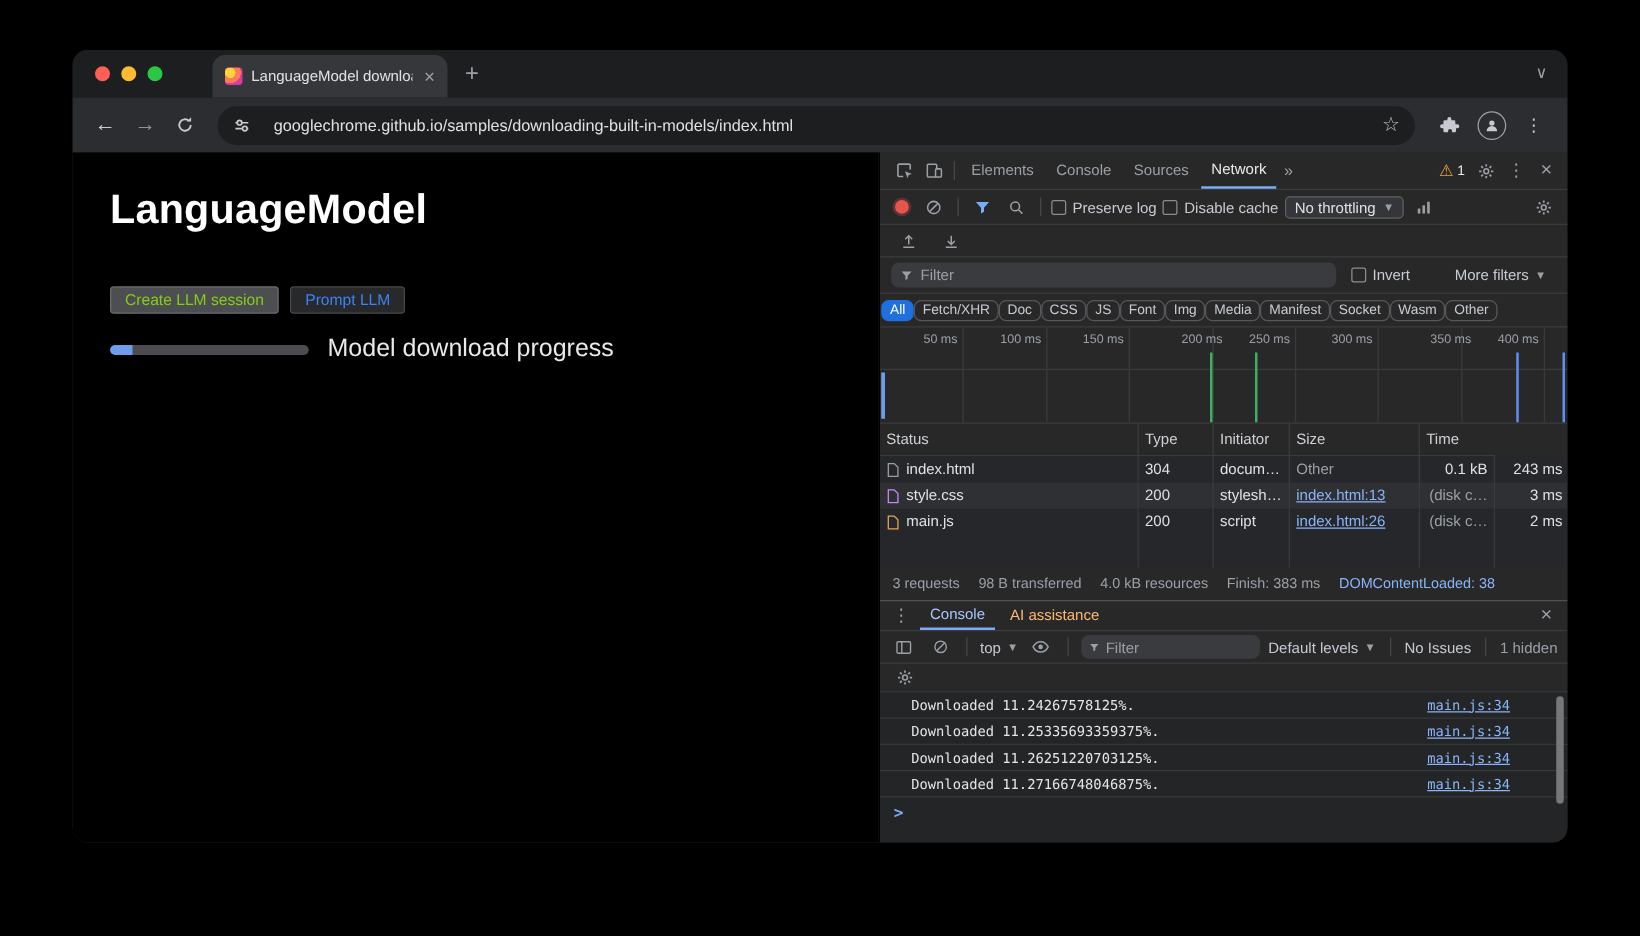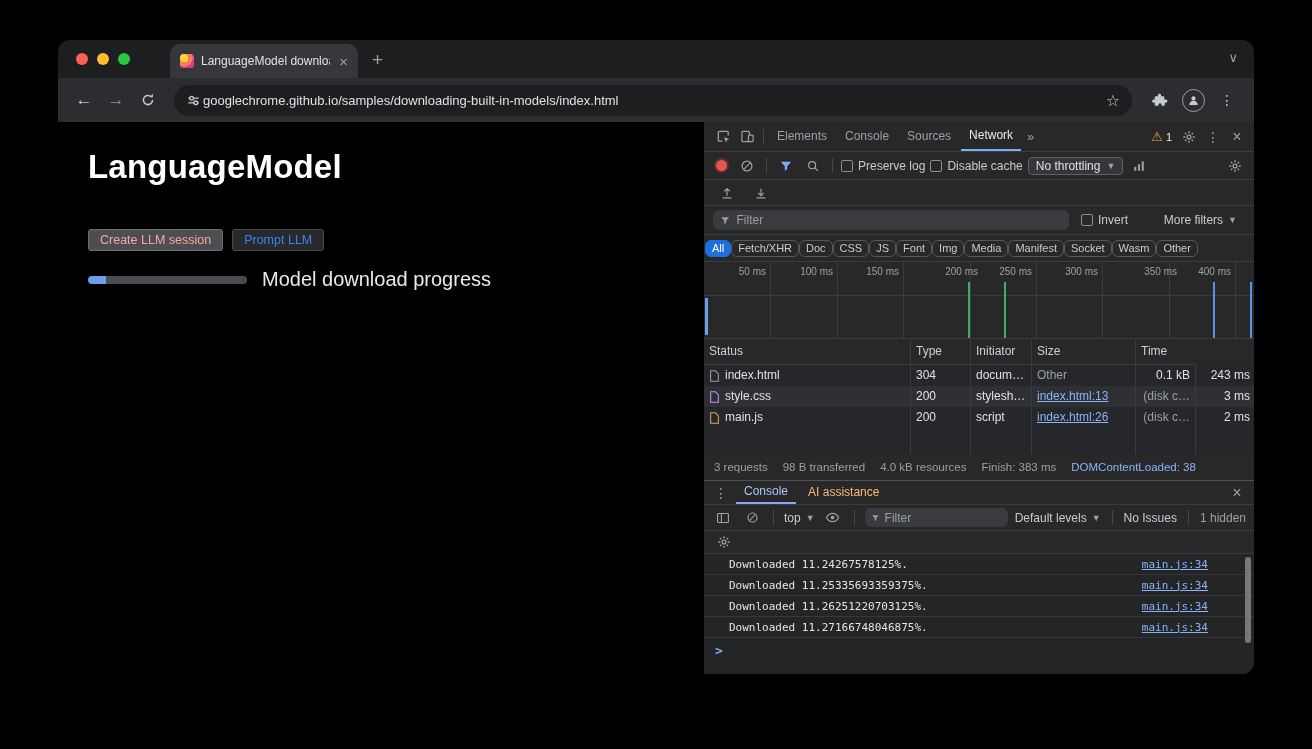--- a/index.html
+++ b/index.html
@@ -24,35 +24,35 @@
   .tab-close { color:#9aa0a6; font-size:15px; line-height:1; padding:0 2px; }
   .newtab { color:#9aa0a6; font-size:19px; margin-left:14px; line-height:1; }
   .tabsearch { position:absolute; right:16px; top:10px; color:#9aa0a6; font-size:13px; }
 
   
   .toolbar { height:44px; background:#2c2d30; display:flex; align-items:center; padding:0 12px; gap:4px; flex:0 0 44px; }
   .navbtn { width:28px; height:28px; display:flex; align-items:center; justify-content:center;
     font-size:17px; color:#c7cbd1; }
   .navbtn.fwd { color:#8f9398; }
   .omnibox { flex:1; height:31px; background:#1d1e20; border-radius:16px; margin:0 8px;
-    display:flex; align-items:center; padding:0 12px; gap:2px; min-width:0; }
+    display:flex; align-items:center; padding:0 12px; gap:18px; min-width:0; }
   .url { font-size:13px; color:#dfe1e5; white-space:nowrap; overflow:hidden; flex:1; }
   .star { color:#bdc1c6; font-size:16px; }
   .tb-icon { width:30px; height:28px; display:flex; align-items:center; justify-content:center; color:#c7cbd1; }
   .avatar-c { width:23px; height:23px; border-radius:50%; border:1.5px solid #9aa0a6;
     display:flex; align-items:center; justify-content:center; }
   .kebab { color:#c7cbd1; font-size:14px; }
 
   
   .main { flex:1; display:flex; min-height:0; }
   .page { flex:1; background:#000; padding:26px 0 0 30px; }
   .page h1 { color:#fff; font-size:33px; font-weight:700; letter-spacing:.2px; }
   .btnrow { margin-top:43px; display:flex; gap:9px; }
   .btn { font-size:12.5px; padding:3px 11px; border-radius:3px; border:1px solid #6b6d70;
-    background:#4c4e51; color:#fca5a5; }
+    background:#4c4e51; color:#84cc16; }
   .btn.disabled { background:#28292b; border-color:#47484b; color:#3b82f6; }
   .progressrow { margin-top:17px; display:flex; align-items:center; gap:15px; }
   .progress { width:159px; height:8px; border-radius:4px; background:#4a4c4f; overflow:hidden; }
   .progress-fill { height:100%; background:#6d9eeb; border-radius:4px 0 0 4px; }
   .progress-label { color:#e9e9e9; font-size:20px; }
 
   
   .devtools { width:551px; flex:0 0 551px; background:#282829; border-left:1px solid #000;
     display:flex; flex-direction:column; color:#dfe1e5; font-size:12px; min-height:0; }
   .divid { width:1px; height:15px; background:#46474a; margin:0 3px; flex:0 0 1px; }

